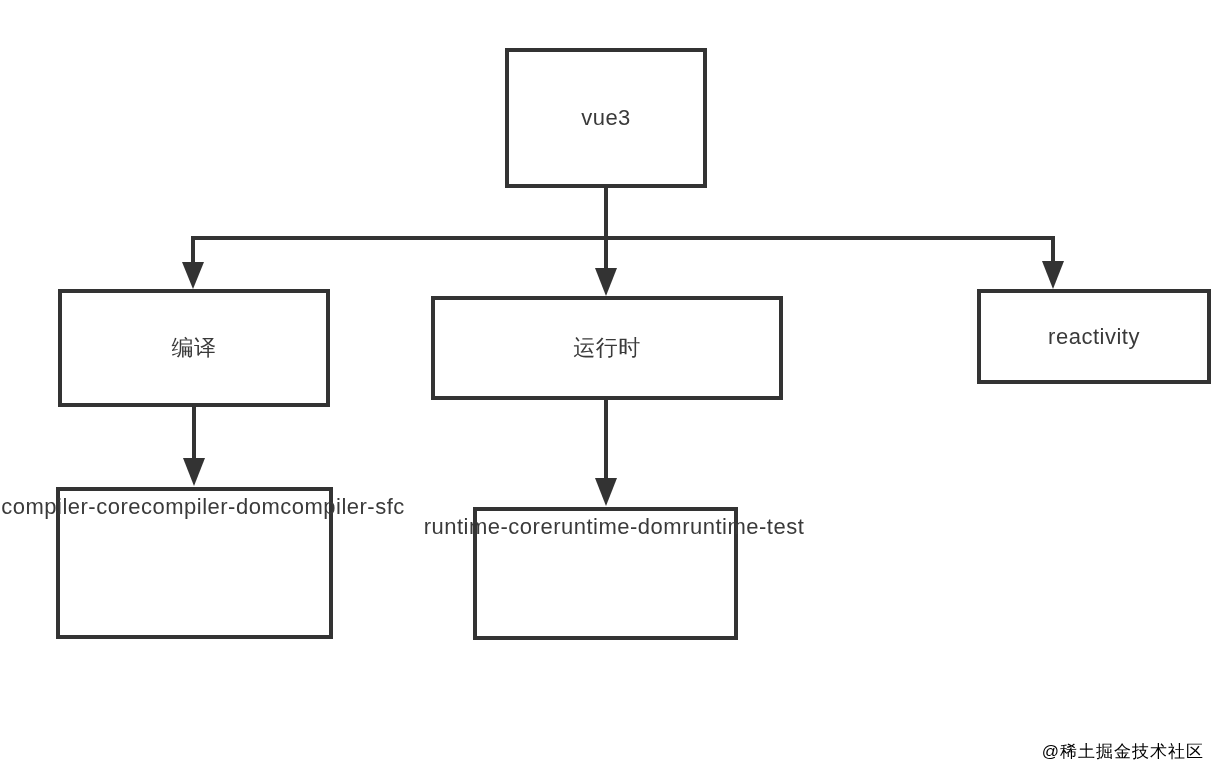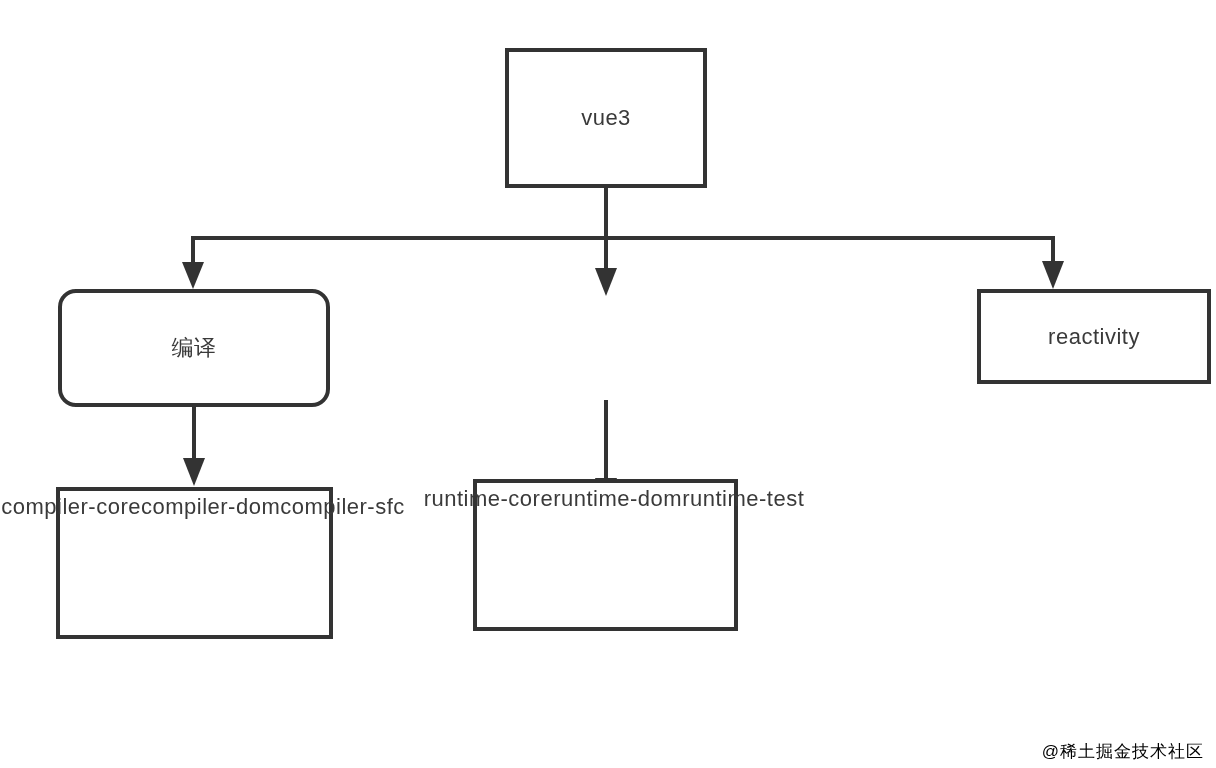--- a/index.html
+++ b/index.html
@@ -26,34 +26,34 @@
     background: #ffffff;
     color: #3a3a3a;
     display: flex;
     align-items: center;
     justify-content: center;
     font-size: 22px;
     letter-spacing: 0.5px;
   }
 
   .node-root      { left: 505px; top: 48px;  width: 202px; height: 140px; }
-  .node-compile   { left: 58px;  top: 289px; width: 272px; height: 118px; border-radius: 18px; }
+  .node-compile   { left: 58px;  top: 289px; width: 272px; height: 118px; }
   .node-runtime   { left: 431px; top: 296px; width: 352px; height: 104px; }
   .node-reactivity{ left: 977px; top: 289px; width: 234px; height: 95px;  }
 
   .node-list {
     align-items: flex-start;
     justify-content: center;
     flex-direction: row;
     padding-left: 17px;
     font-size: 22px;
     line-height: 32px;
   }
   .node-compile-packages { left: 56px;  top: 487px; width: 277px; height: 152px; }
-  .node-runtime-packages { left: 473px; top: 479px; width: 265px; height: 152px; }
+  .node-runtime-packages { left: 473px; top: 507px; width: 265px; height: 133px; }
 
   .pkg-line { white-space: nowrap; }
 
   .watermark {
     position: absolute;
     right: 12px;
     bottom: 5px;
     font-size: 17px;
     color: #000000;
     letter-spacing: 1px;
@@ -89,20 +89,23 @@
   </svg>
 
   <div class="node node-root">
     <span>vue3</span>
   </div>
 
   <div class="node node-compile">
     <span>编译</span>
   </div>
 
+  <div class="node node-runtime">
+    <span>运行时</span>
+  </div>
 
   <div class="node node-reactivity">
     <span>reactivity</span>
   </div>
 
   <div class="node node-list node-compile-packages">
     <div class="pkg-line">compiler-core</div>
     <div class="pkg-line">compiler-dom</div>
     <div class="pkg-line">compiler-sfc</div>
   </div>

